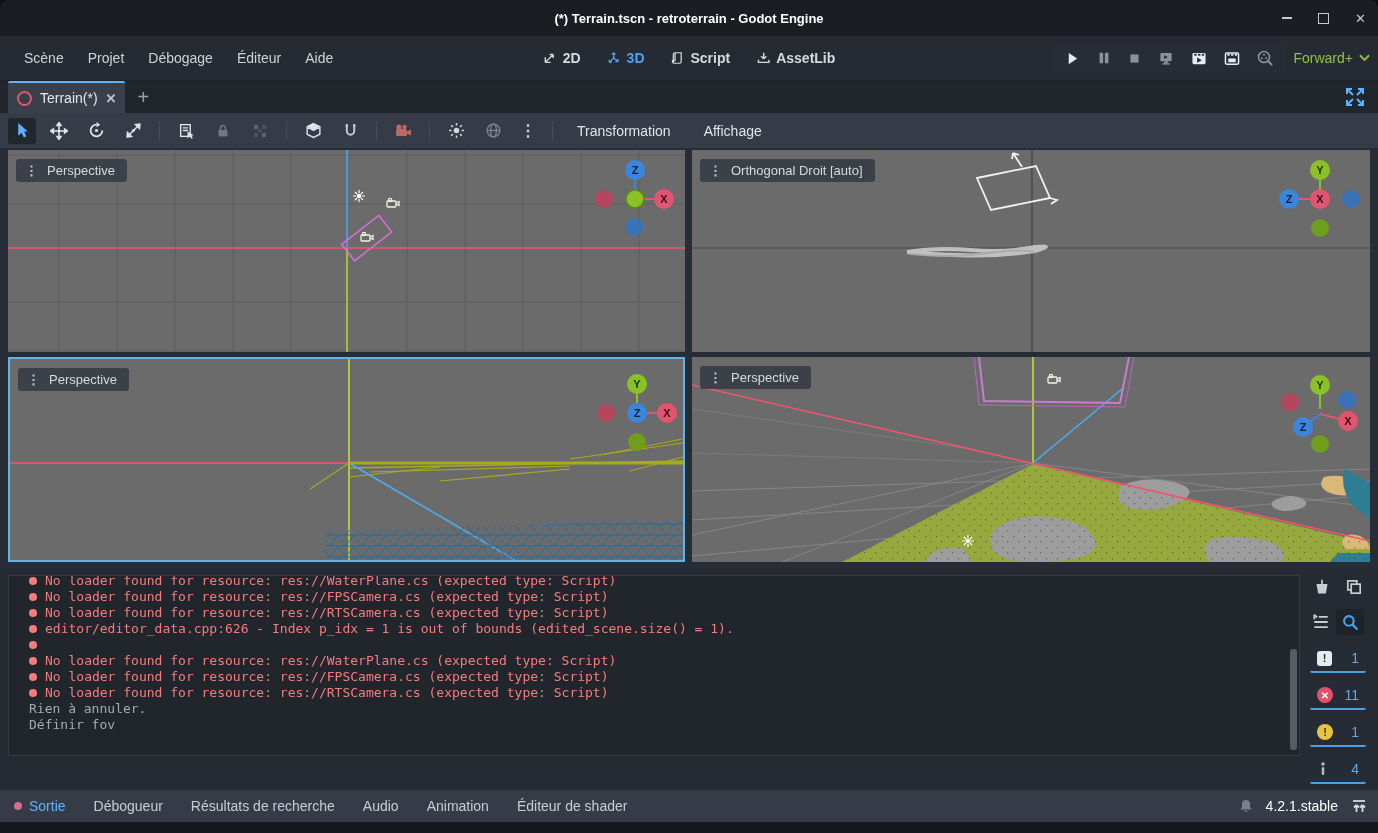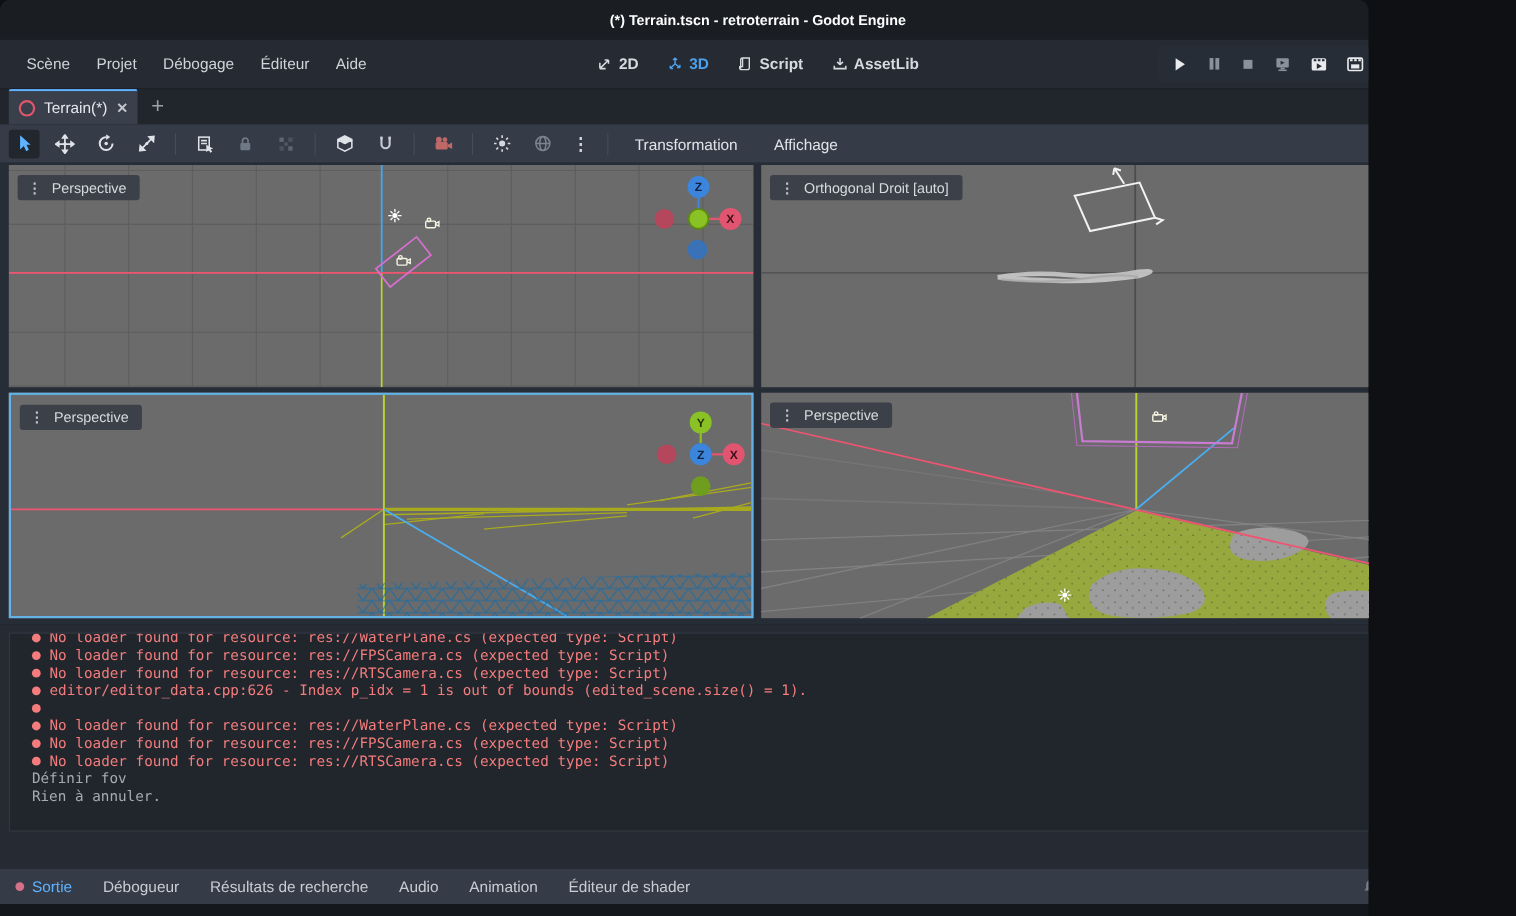--- a/index.html
+++ b/index.html
@@ -1,16 +1,16 @@
 <!DOCTYPE html>
 <html><head>
 <meta charset="utf-8">
 <style>
   html,body{margin:0;padding:0;background:#0e1013;}
-  .window{position:relative;width:1244px;height:833px;background:#16191e;
+  .window{position:relative;width:1378px;height:833px;background:#16191e;
     font-family:"Liberation Sans",sans-serif;overflow:hidden;border-radius:9px 9px 0 0;}
   
   .titlebar{position:absolute;left:0;top:0;width:1378px;height:36px;background:#1a1d22;
     display:flex;align-items:center;justify-content:center;}
   .titlebar .title{color:#fff;font-size:13px;font-weight:bold;}
   .win-controls{position:absolute;right:12px;top:0;height:36px;display:flex;align-items:center;gap:26px;color:#c6cad0;}
   .wc-min{width:10px;height:2px;background:#c6cad0;}
   .wc-max{width:9px;height:9px;border:1.5px solid #c6cad0;}
   .wc-close{font-size:13px;line-height:1;}
   
@@ -511,22 +511,22 @@
   <div class="output">
     <div class="log">
       <div class="log-line err"><span class="bullet"></span><span>No loader found for resource: res://WaterPlane.cs (expected type: Script)</span></div>
       <div class="log-line err"><span class="bullet"></span><span>No loader found for resource: res://FPSCamera.cs (expected type: Script)</span></div>
       <div class="log-line err"><span class="bullet"></span><span>No loader found for resource: res://RTSCamera.cs (expected type: Script)</span></div>
       <div class="log-line err"><span class="bullet"></span><span>editor/editor_data.cpp:626 - Index p_idx = 1 is out of bounds (edited_scene.size() = 1).</span></div>
       <div class="log-line err"><span class="bullet"></span></div>
       <div class="log-line err"><span class="bullet"></span><span>No loader found for resource: res://WaterPlane.cs (expected type: Script)</span></div>
       <div class="log-line err"><span class="bullet"></span><span>No loader found for resource: res://FPSCamera.cs (expected type: Script)</span></div>
       <div class="log-line err"><span class="bullet"></span><span>No loader found for resource: res://RTSCamera.cs (expected type: Script)</span></div>
+      <div class="log-line info"><span>Rien à annuler.</span></div>
       <div class="log-line info"><span>Définir fov</span></div>
-      <div class="log-line info"><span>Rien à annuler.</span></div>
       <div class="log-scroll"></div>
     </div>
     <div class="out-side">
       <div class="side-iconrow">
         <svg width="18" height="18" viewBox="0 0 16 16">
             <g stroke="#c8cdd4" stroke-width="1.5" fill="none">
               <path d="M8 1.5 V6"></path>
               <path d="M4 6 h8 l-1.2 7 h-5.6 z" fill="#c8cdd4"></path>
             </g>
           </svg>

